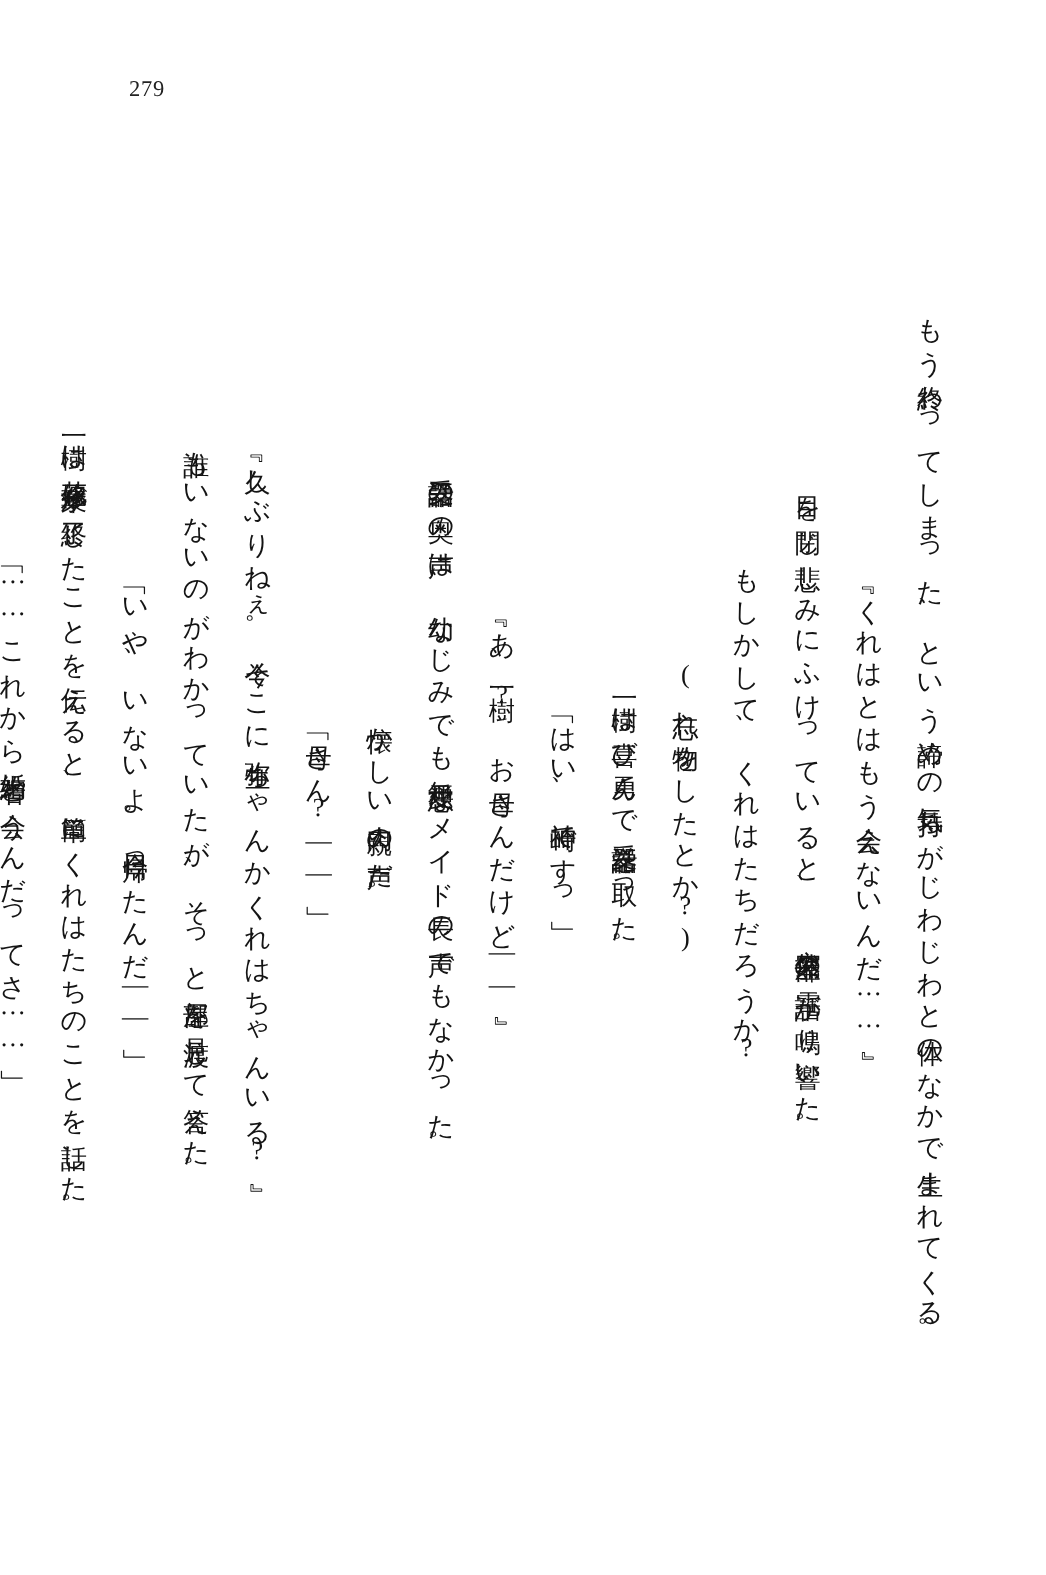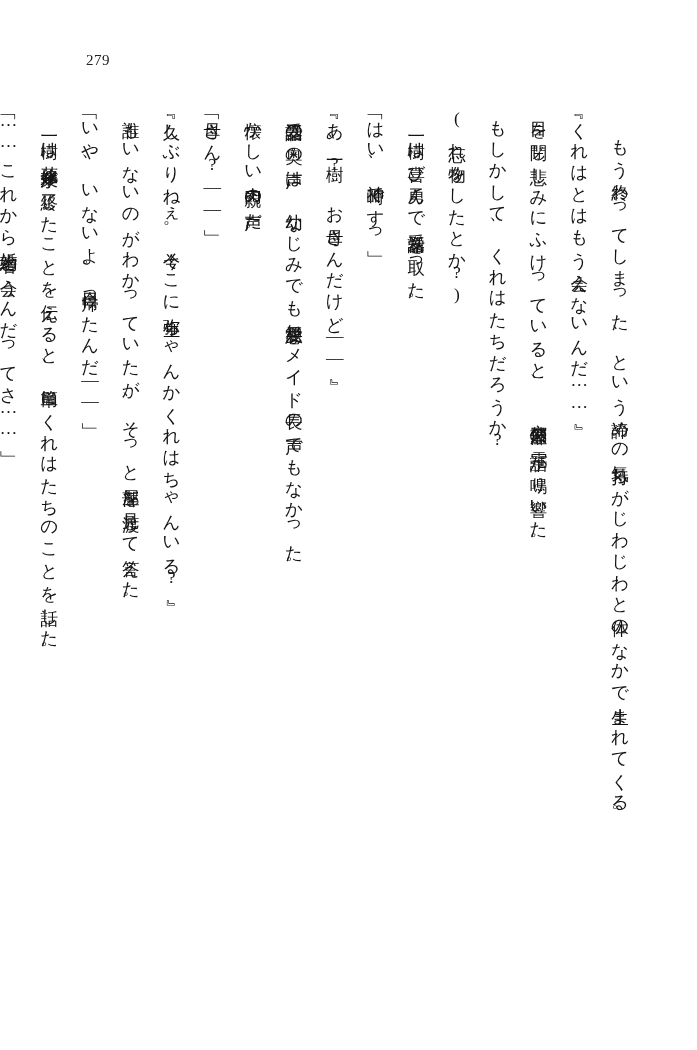--- a/index.html
+++ b/index.html
@@ -15,20 +15,21 @@
     position: relative;
     overflow: hidden;
   }
   .page {
     position: absolute;
     top: 0;
     left: 0;
     width: 656px;
     height: 1050px;
     background: #ffffff;
+    text-align: center;
   }
   .page-number {
     position: absolute;
     top: 52px;
     left: 86px;
     font-size: 15px;
     font-family: "Liberation Serif", "DejaVu Serif", serif;
     letter-spacing: 0.5px;
     color: #222;
   }

